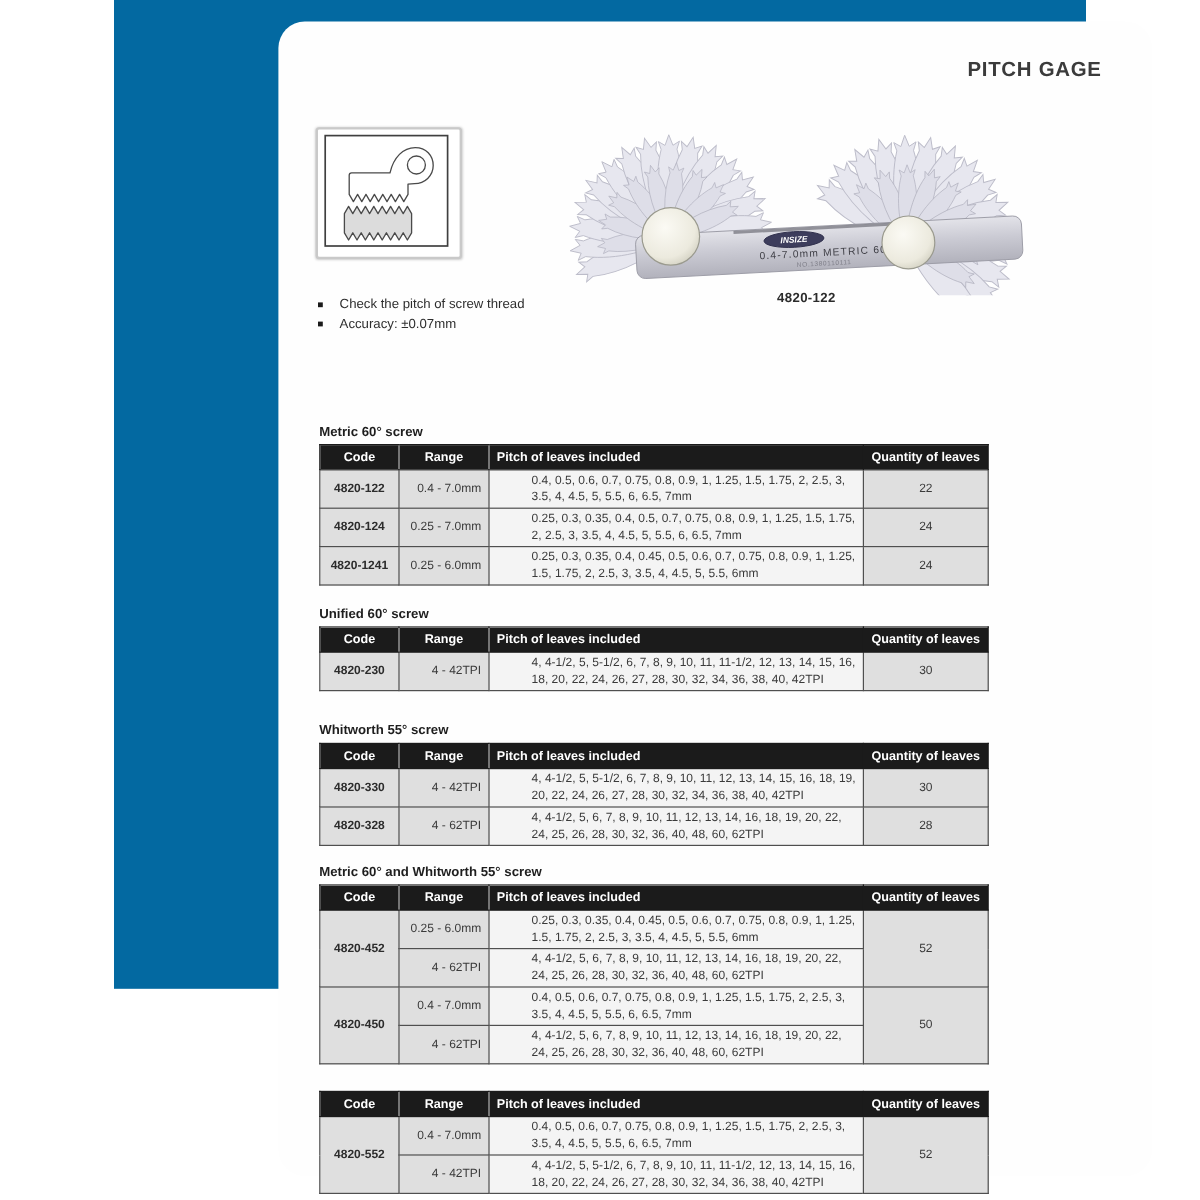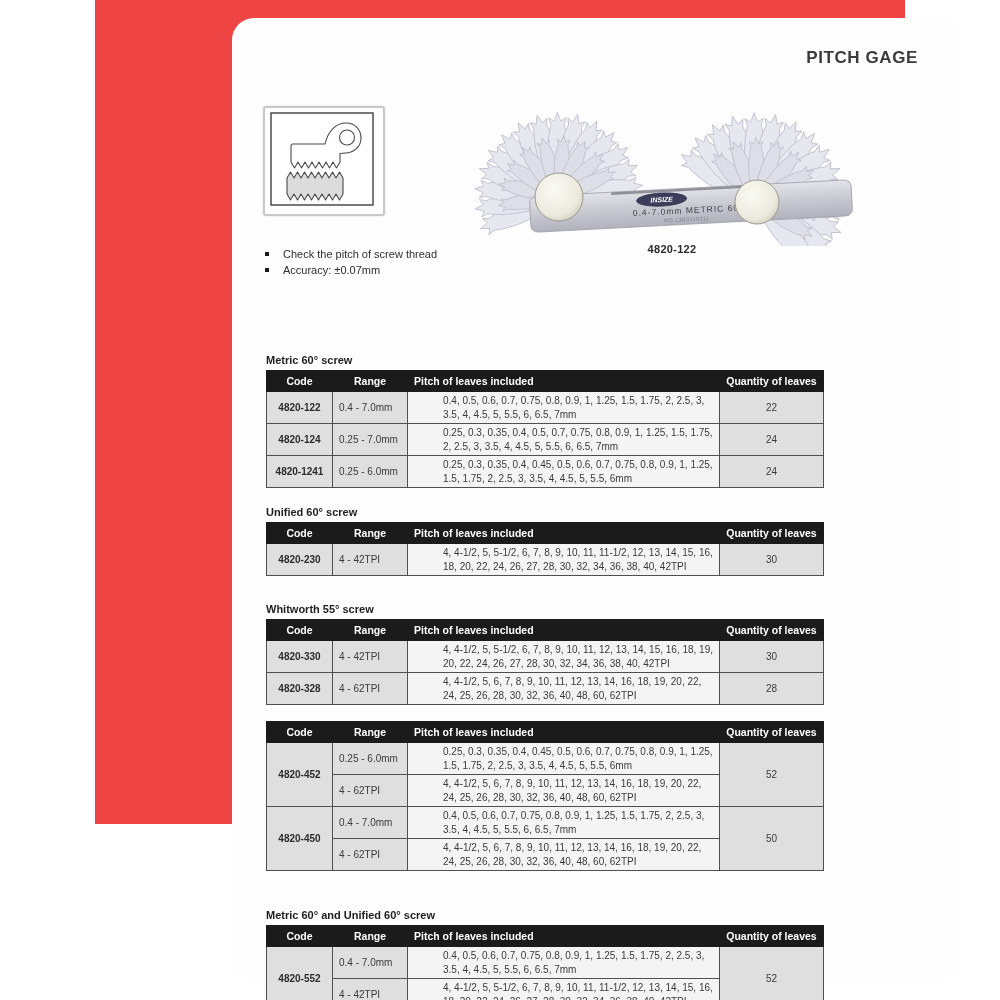--- a/index.html
+++ b/index.html
@@ -2,21 +2,21 @@
 <html><head>
 <meta charset="utf-8">
 <style>
   html,body{margin:0;padding:0;}
   body{
     width:1000px;height:1000px;position:relative;background:#ffffff;
     font-family:"Liberation Sans", sans-serif;overflow:hidden;
   }
   .black-panel{
     position:absolute;left:95px;top:0;width:810px;height:824px;
-    background:#ef4444;
+    background:#0369a1;
   }
   .card{
     position:absolute;left:137px;top:18px;width:728px;height:962px;
     background:#fefefe;border-radius:22px;
   }
   .page-title{
     position:absolute;top:30px;right:42px;
     font-size:17px;font-weight:bold;letter-spacing:0.6px;color:#3b3b3b;
   }
   .thumb-box{
@@ -38,21 +38,21 @@
   .section-title{font-size:11px;font-weight:bold;color:#1e1e1e;margin-bottom:4px;}
   table{border-collapse:collapse;table-layout:fixed;width:557px;font-size:10px;color:#3a3a3a;}
   th{
     background:#1b1b1b;color:#ffffff;font-size:10.5px;font-weight:bold;
     height:20px;padding:0 6px;border:1px solid #1b1b1b;overflow:hidden;white-space:nowrap;
   }
   .th-l{text-align:left;}
   .th-c{text-align:center;}
   td{border:1px solid #4f4f4f;padding:2px 6px;line-height:13.5px;vertical-align:middle;}
   .cell-code{background:#dfdfdf;text-align:center;font-weight:bold;color:#2c2c2c;}
-  .cell-range{background:#dfdfdf;text-align:left;}
+  .cell-range{background:#dfdfdf;text-align:right;}
   .cell-pitch{background:#f4f4f4;text-align:left;padding-left:35px;}
   .cell-qty{background:#dfdfdf;text-align:center;}
 </style>
 </head>
 <body>
 
 <div class="black-panel">
   <div class="card">
 
     <div class="page-title">PITCH GAGE</div>
@@ -261,20 +261,21 @@
               <tr>
                 <td class="cell-code" rowspan="1">4820-328</td>
                 <td class="cell-range">4 - 62TPI</td>
                 <td class="cell-pitch">4, 4-1/2, 5, 6, 7, 8, 9, 10, 11, 12, 13, 14, 16, 18, 19, 20, 22, 24, 25, 26, 28, 30, 32, 36, 40, 48, 60, 62TPI</td>
                 <td class="cell-qty" rowspan="1">28</td>
               </tr>
             </tbody>
           </table>
         </div>
         <div class="section" style="top: 655px;">
+          <div class="section-title">Metric 60° and Whitworth 55° screw</div>
           <table>
             <colgroup>
               <col style="width: 66px;">
               <col style="width: 75px;">
               <col style="width: 312px;">
               <col style="width: 104px;">
             </colgroup>
             <thead>
               <tr>
                 <th class="th-c">Code</th>
@@ -301,21 +302,20 @@
                 <td class="cell-qty" rowspan="2">50</td>
               </tr>
               <tr>
                 <td class="cell-range">4 - 62TPI</td>
                 <td class="cell-pitch">4, 4-1/2, 5, 6, 7, 8, 9, 10, 11, 12, 13, 14, 16, 18, 19, 20, 22, 24, 25, 26, 28, 30, 32, 36, 40, 48, 60, 62TPI</td>
               </tr>
             </tbody>
           </table>
         </div>
         <div class="section" style="top: 843px;">
-          <div class="section-title">Metric 60° and Unified 60° screw</div>
           <table>
             <colgroup>
               <col style="width: 66px;">
               <col style="width: 75px;">
               <col style="width: 312px;">
               <col style="width: 104px;">
             </colgroup>
             <thead>
               <tr>
                 <th class="th-c">Code</th>

